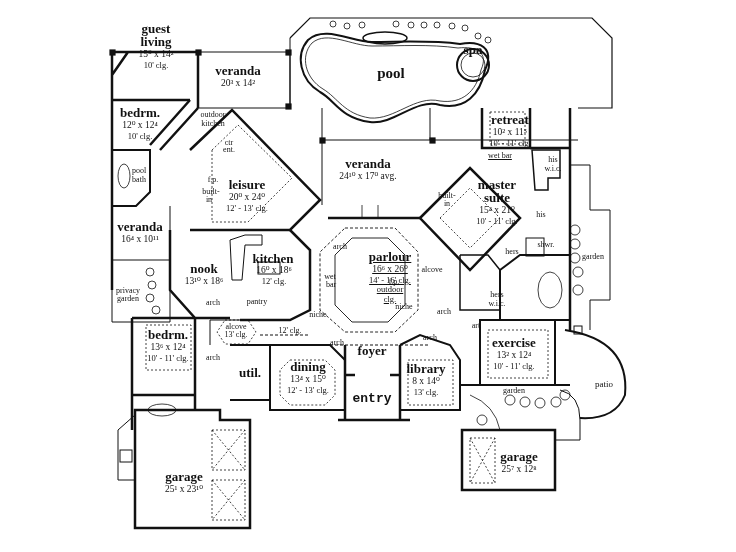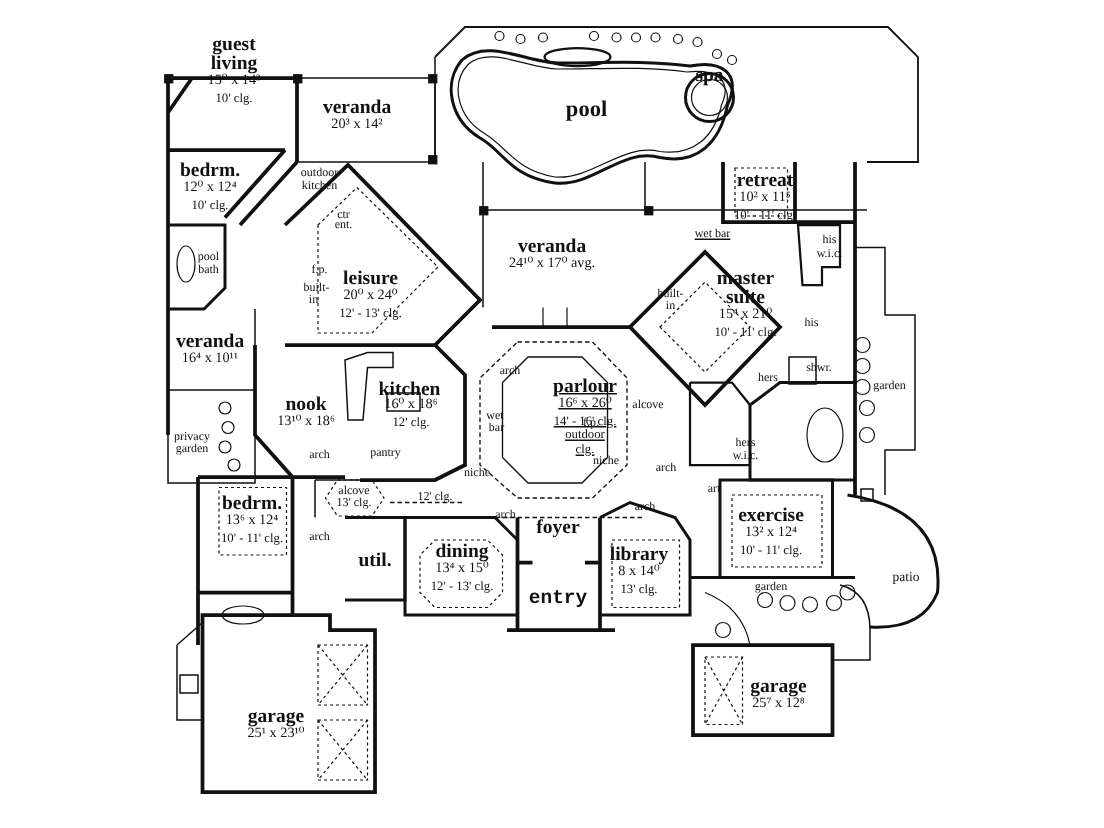--- a/index.html
+++ b/index.html
@@ -255,21 +255,21 @@
 
 <span class="tiny" style="left:213px;top:111px;">outdoor</span>
 <span class="tiny" style="left:213px;top:120px;">kitchen</span>
 <span class="tiny" style="left:229px;top:146px;">ent.</span>
 <span class="tiny" style="left:229px;top:139px;">ctr</span>
 <span class="tiny" style="left:213px;top:176px;">f.p.</span>
 <span class="tiny" style="left:211px;top:188px;">built-</span>
 <span class="tiny" style="left:209px;top:196px;">in</span>
 <span class="tiny" style="left:139px;top:167px;">pool</span>
 <span class="tiny" style="left:139px;top:176px;">bath</span>
-<span class="tiny" style="left:475px;top:152px;text-decoration:underline;">wet bar</span>
+<span class="tiny" style="left:500px;top:152px;text-decoration:underline;">wet bar</span>
 <span class="tiny" style="left:553px;top:156px;">his</span>
 <span class="tiny" style="left:553px;top:165px;">w.i.c.</span>
 <span class="tiny" style="left:447px;top:192px;">built-</span>
 <span class="tiny" style="left:447px;top:200px;">in</span>
 <span class="tiny" style="left:541px;top:211px;">his</span>
 <span class="tiny" style="left:512px;top:248px;">hers</span>
 <span class="tiny" style="left:546px;top:241px;">shwr.</span>
 <span class="tiny" style="left:593px;top:253px;">garden</span>
 <span class="tiny" style="left:128px;top:287px;">privacy</span>
 <span class="tiny" style="left:128px;top:295px;">garden</span>

